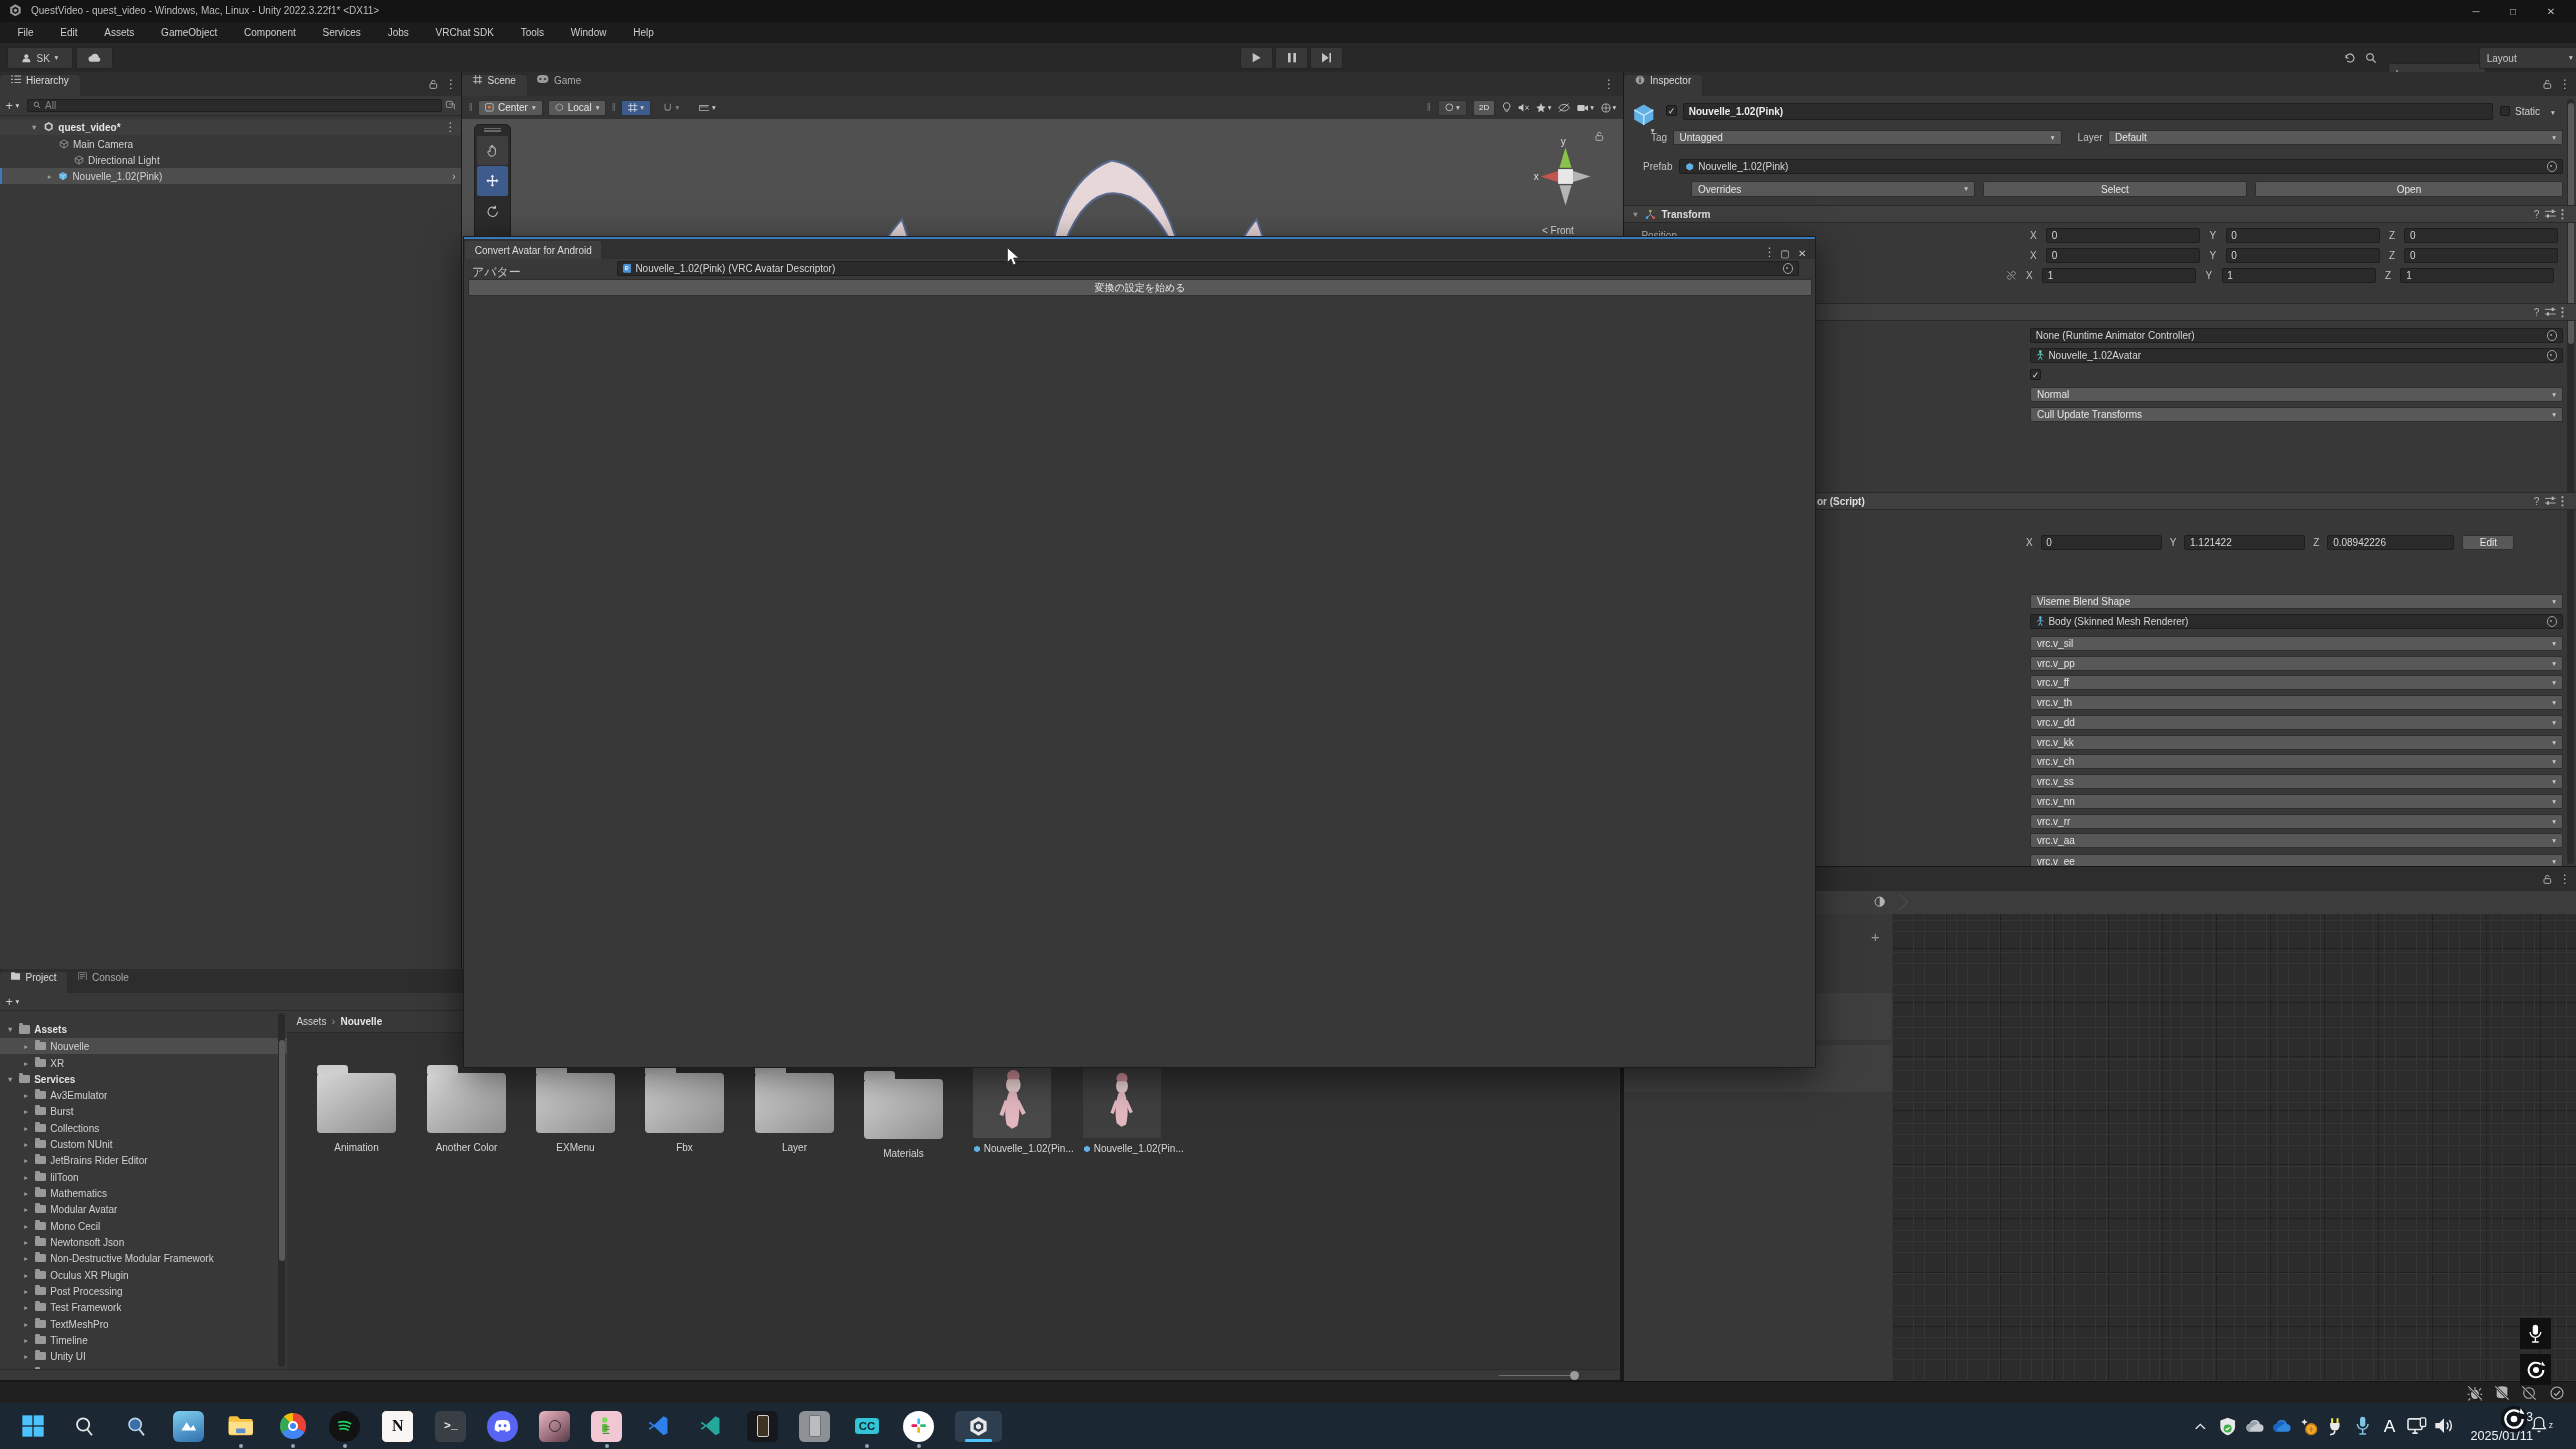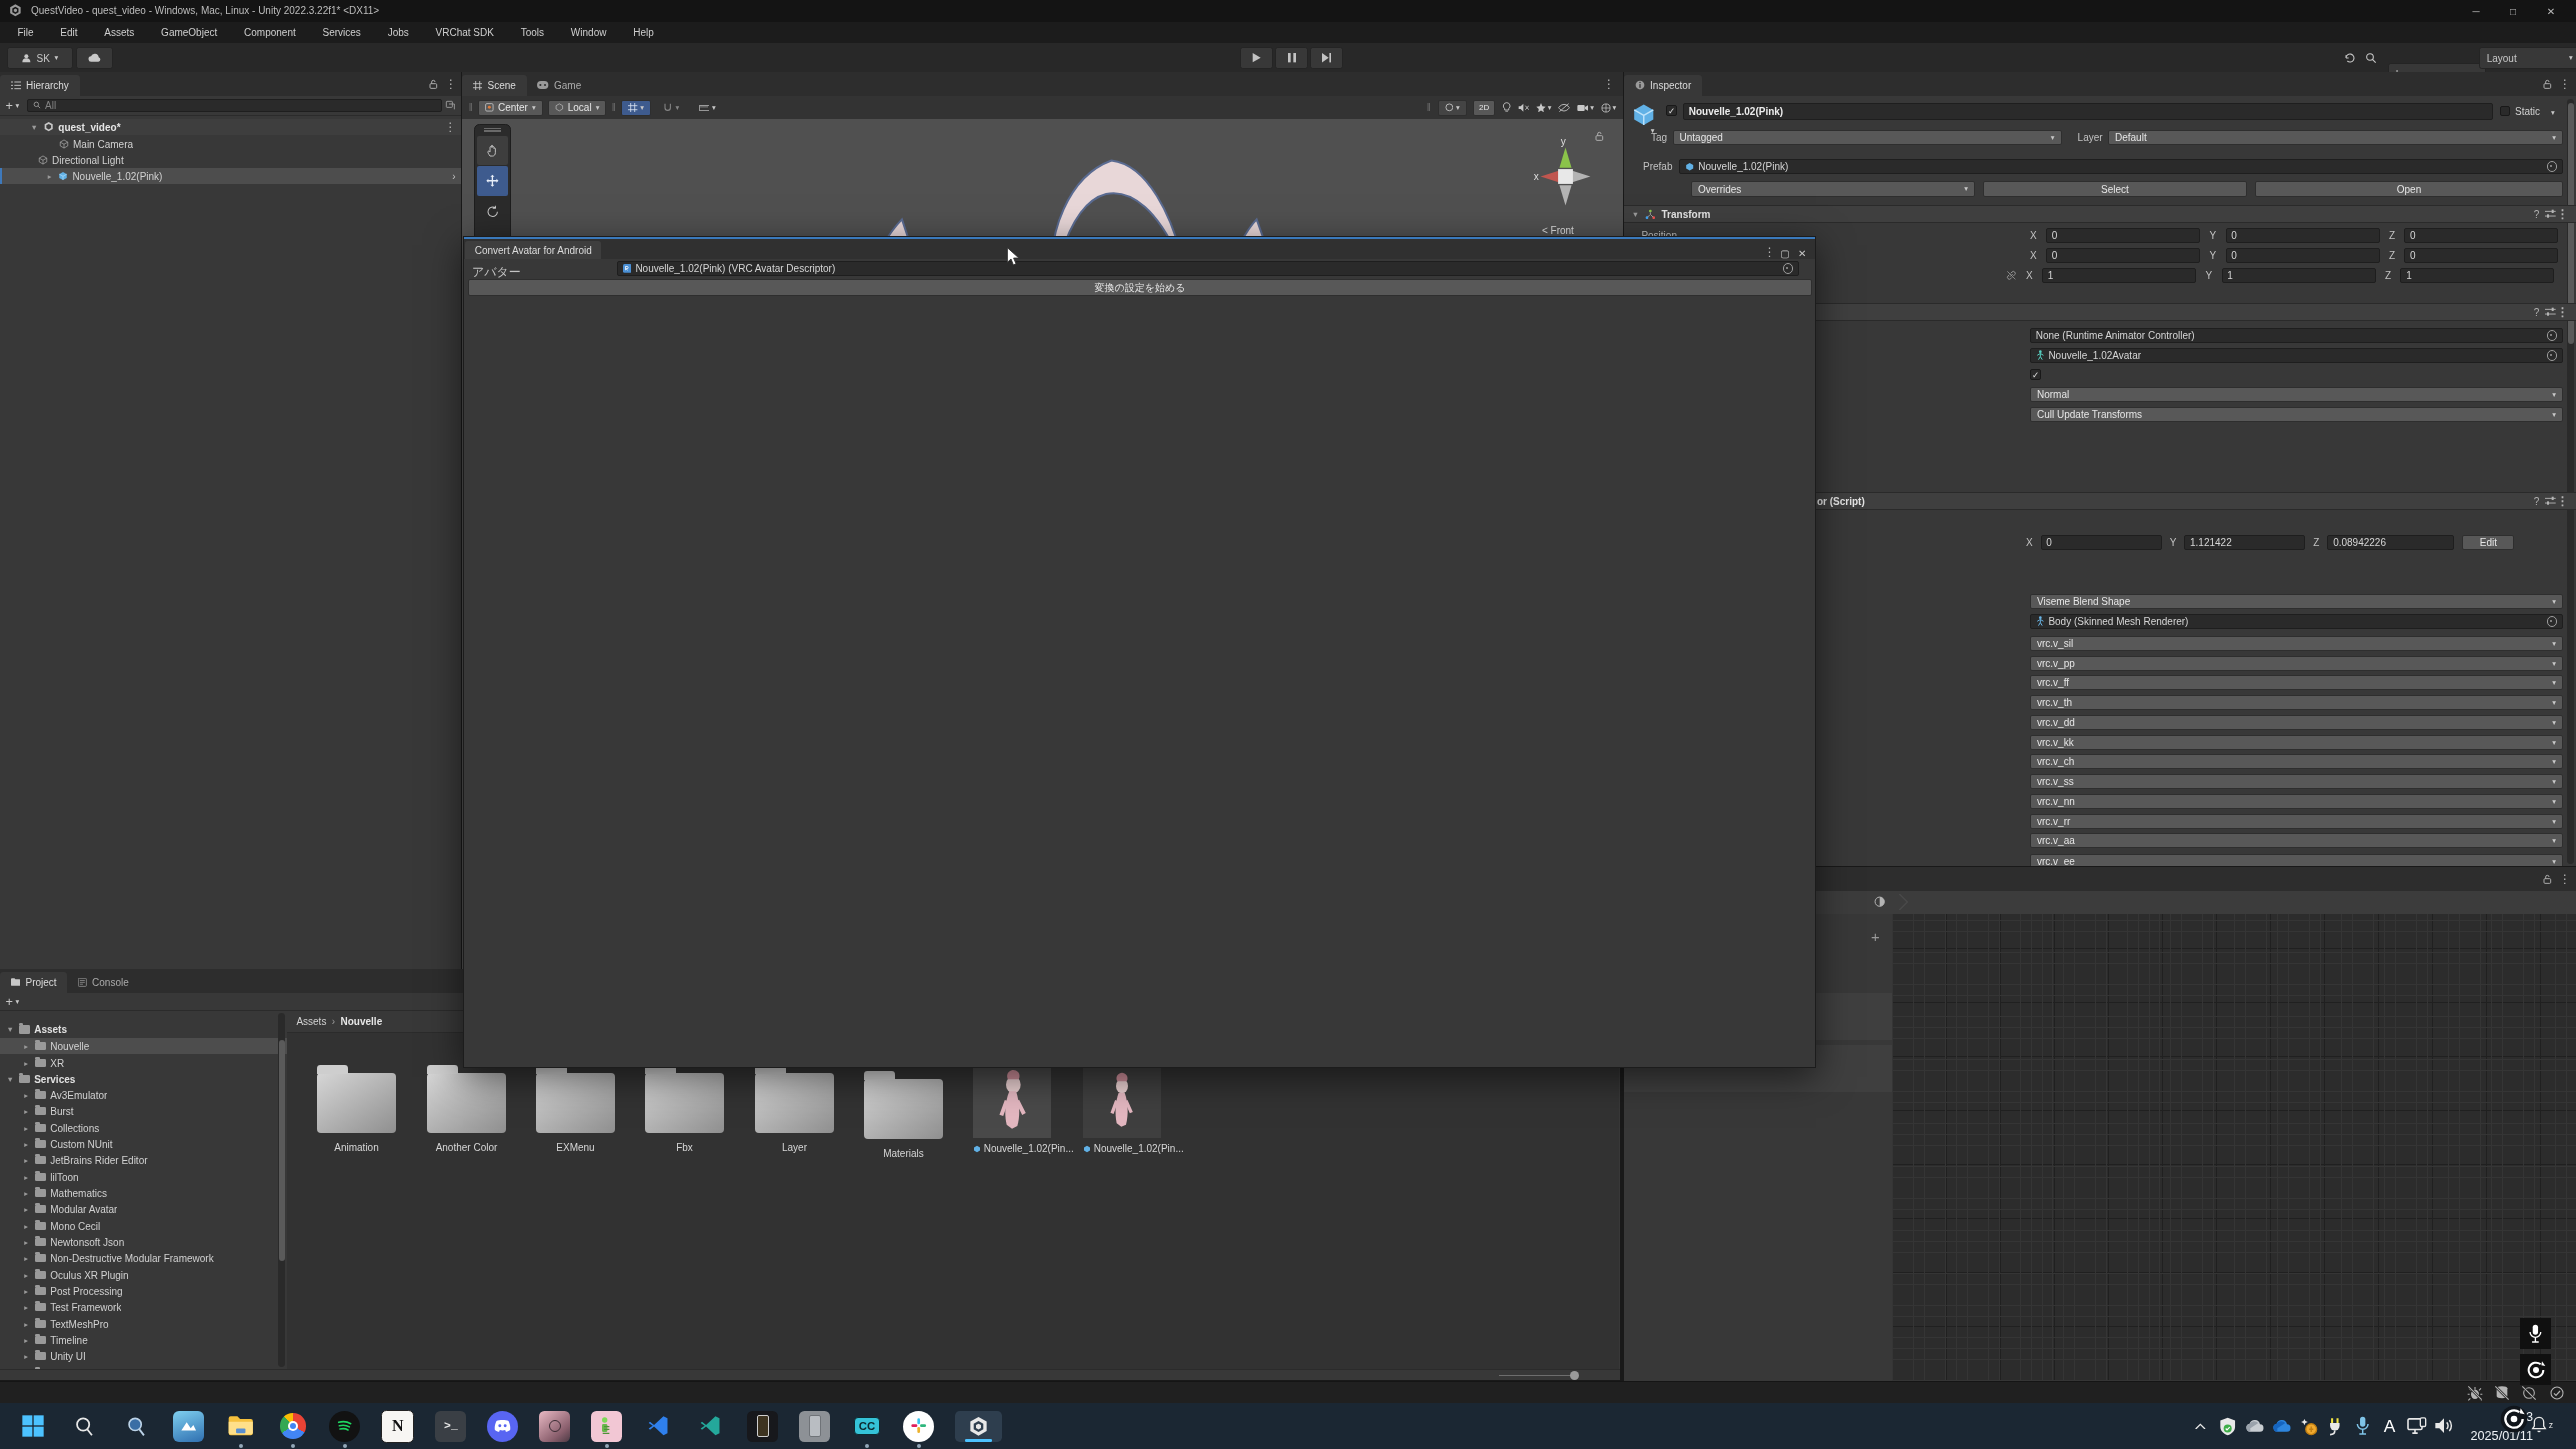--- a/index.html
+++ b/index.html
@@ -10,21 +10,21 @@
   .flex{display:flex;align-items:center;}
   
   .titlebar{left:0;top:0;width:2576px;height:22px;background:#141414;color:#bdbdbd;}
   .menubar{left:0;top:22px;width:2576px;height:21px;background:#1c1c1c;color:#cfcfcf;}
   .menubar .mi{padding:0 13.4px;height:100%;display:flex;align-items:center;}
   .toolbar{left:0;top:43px;width:2576px;height:29px;background:#282828;border-bottom:0.7px solid #191919;}
   .tbtn{background:#383838;border:0.7px solid #242424;border-radius:2.7px;height:20px;display:flex;align-items:center;justify-content:center;color:#c8c8c8;}
   
   .panel{background:#383838;}
   .tabstrip{background:#2d2d2d;height:24px;display:flex;align-items:flex-end;}
-  .tab{background:#383838;height:21.5px;border-radius:3.4px 3.4px 0 0;display:flex;align-items:center;gap:5.4px;padding:0 10.7px;color:#dcdcdc;}
+  .tab{background:#383838;height:21.5px;border-radius:3.4px 3.4px 0 0;display:flex;align-items:flex-start;gap:5.4px;padding:0 10.7px;color:#dcdcdc;}
   .tab.inactive{background:transparent;color:#ababab;}
   .kebab{color:#b4b4b4;font-size:12px;width:13.4px;text-align:center;}
   .lock{width:10.7px;height:10.7px;}
   .field{background:#2a2a2a;border:0.7px solid #1e1e1e;border-radius:2px;color:#d6d6d6;display:flex;align-items:center;padding:0 4.7px;height:14.8px;box-sizing:border-box;gap:4px;white-space:nowrap;overflow:hidden;}
   .dd{background:#585858;border:0.7px solid #2e2e2e;border-radius:2px;color:#e6e6e6;display:flex;align-items:center;padding:0 6px;height:14.8px;box-sizing:border-box;white-space:nowrap;overflow:hidden;}
   .dd .caret{margin-left:auto;}
   .caret{color:#c8c8c8;font-size:7.4px;line-height:1;}
   .btn{background:#585858;border:0.7px solid #2e2e2e;border-radius:2px;color:#e6e6e6;display:flex;align-items:center;justify-content:center;height:16px;box-sizing:border-box;}
   .cb{width:11.4px;height:11.4px;background:#2a2a2a;border:0.7px solid #191919;border-radius:2px;color:#e0e0e0;display:flex;align-items:center;justify-content:center;font-size:8.7px;box-sizing:border-box;}
   .picker{width:8.7px;height:8.7px;border:0.7px solid #9d9d9d;border-radius:50%;margin-left:auto;flex:none;position:relative;}
@@ -193,21 +193,21 @@
       <span class="tl" style="font-weight:bold;color:#e6e6e6">quest_video*</span>
       <span class="kebab" style="margin-left:auto;margin-right:4px">⋮</span>
     </div>
     <div class="hrow" style="position:absolute;top:64px;left:0;width:100%;padding-left:59px;box-sizing:border-box">
       <svg width="10" height="10" viewBox="0 0 16 16">
           <path d="M8 1.5 14 5v6L8 14.5 2 11V5z" fill="none" stroke="#b0b0b0" stroke-width="1.1"></path>
           <path d="M2 5l6 3.4L14 5M8 8.4v6.1" fill="none" stroke="#b0b0b0" stroke-width="1.1"></path>
         </svg>
       <span class="tl">Main Camera</span>
     </div>
-    <div class="hrow" style="position:absolute;top:80px;left:0;width:100%;padding-left:38px;box-sizing:border-box">
+    <div class="hrow" style="position:absolute;top:80px;left:0;width:100%;padding-left:74px;box-sizing:border-box">
       <svg width="10" height="10" viewBox="0 0 16 16">
           <path d="M8 1.5 14 5v6L8 14.5 2 11V5z" fill="none" stroke="#b0b0b0" stroke-width="1.1"></path>
           <path d="M2 5l6 3.4L14 5M8 8.4v6.1" fill="none" stroke="#b0b0b0" stroke-width="1.1"></path>
         </svg>
       <span class="tl">Directional Light</span>
     </div>
     <div class="hrow" style="position:absolute;top:96px;left:0;width:100%;background:#4d4d4d;padding-left:43px;box-sizing:border-box;border-left:2.7px solid #3e79bb">
       <span class="tw">▸</span>
       <svg width="10" height="10" viewBox="0 0 16 16">
           <path d="M8 1.5 14 5v6L8 14.5 2 11V5z" fill="#61b1e6"></path>

